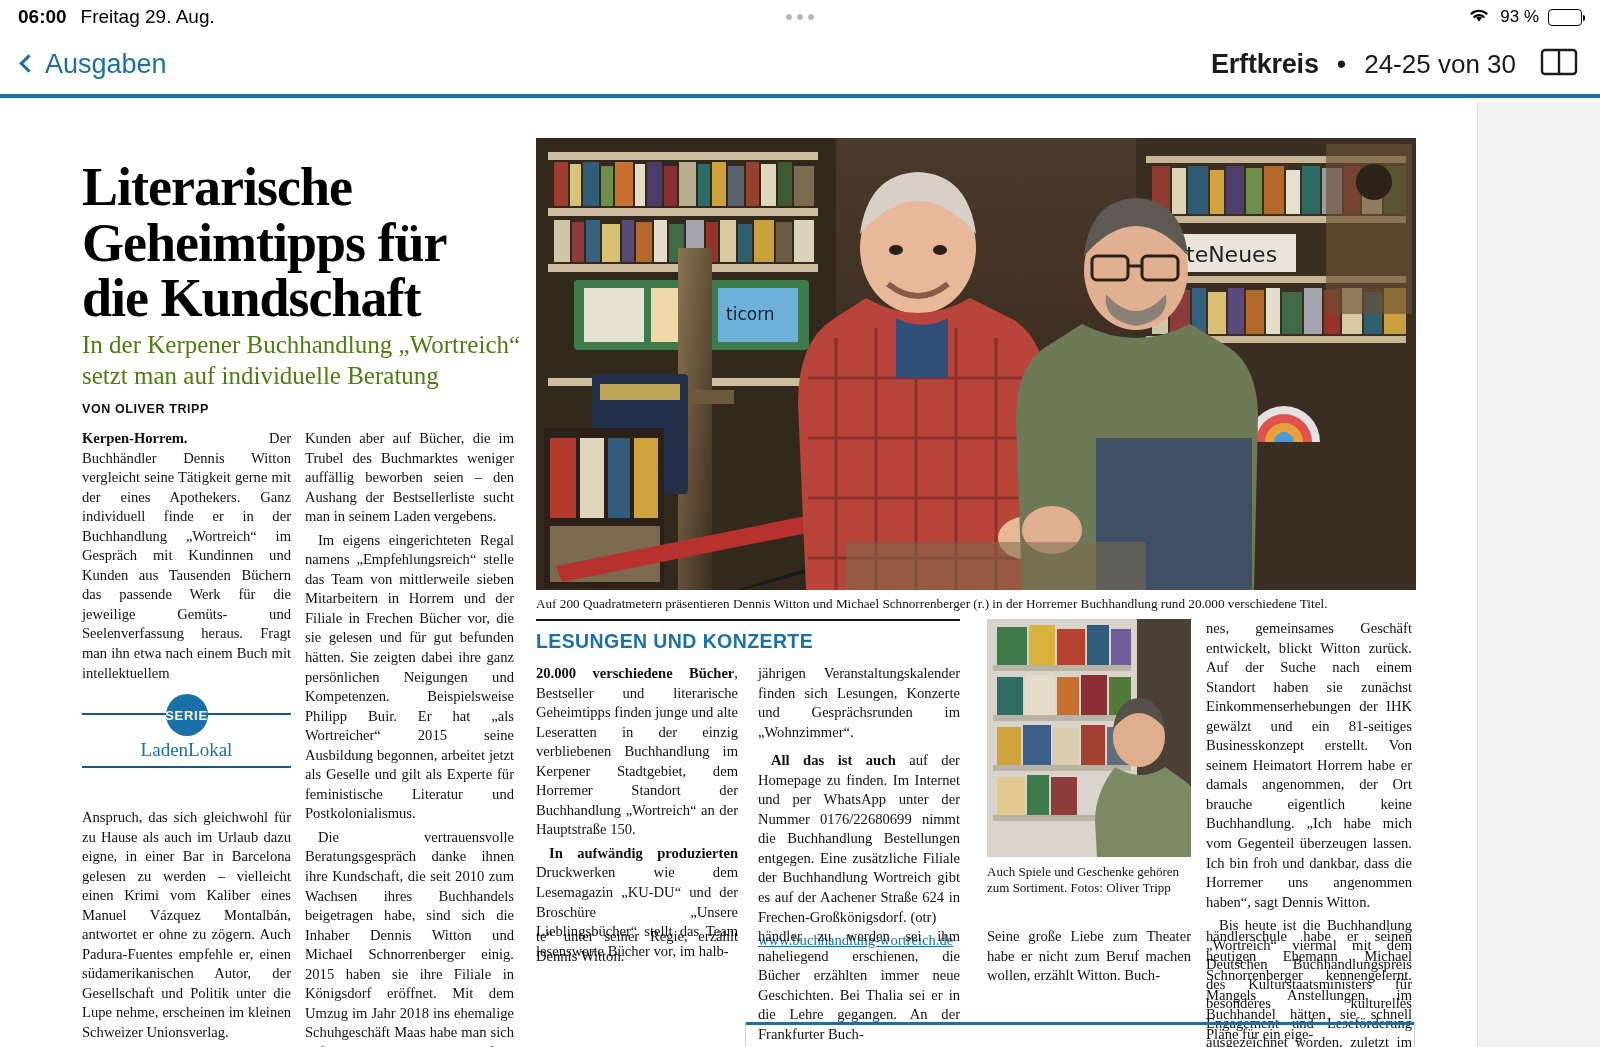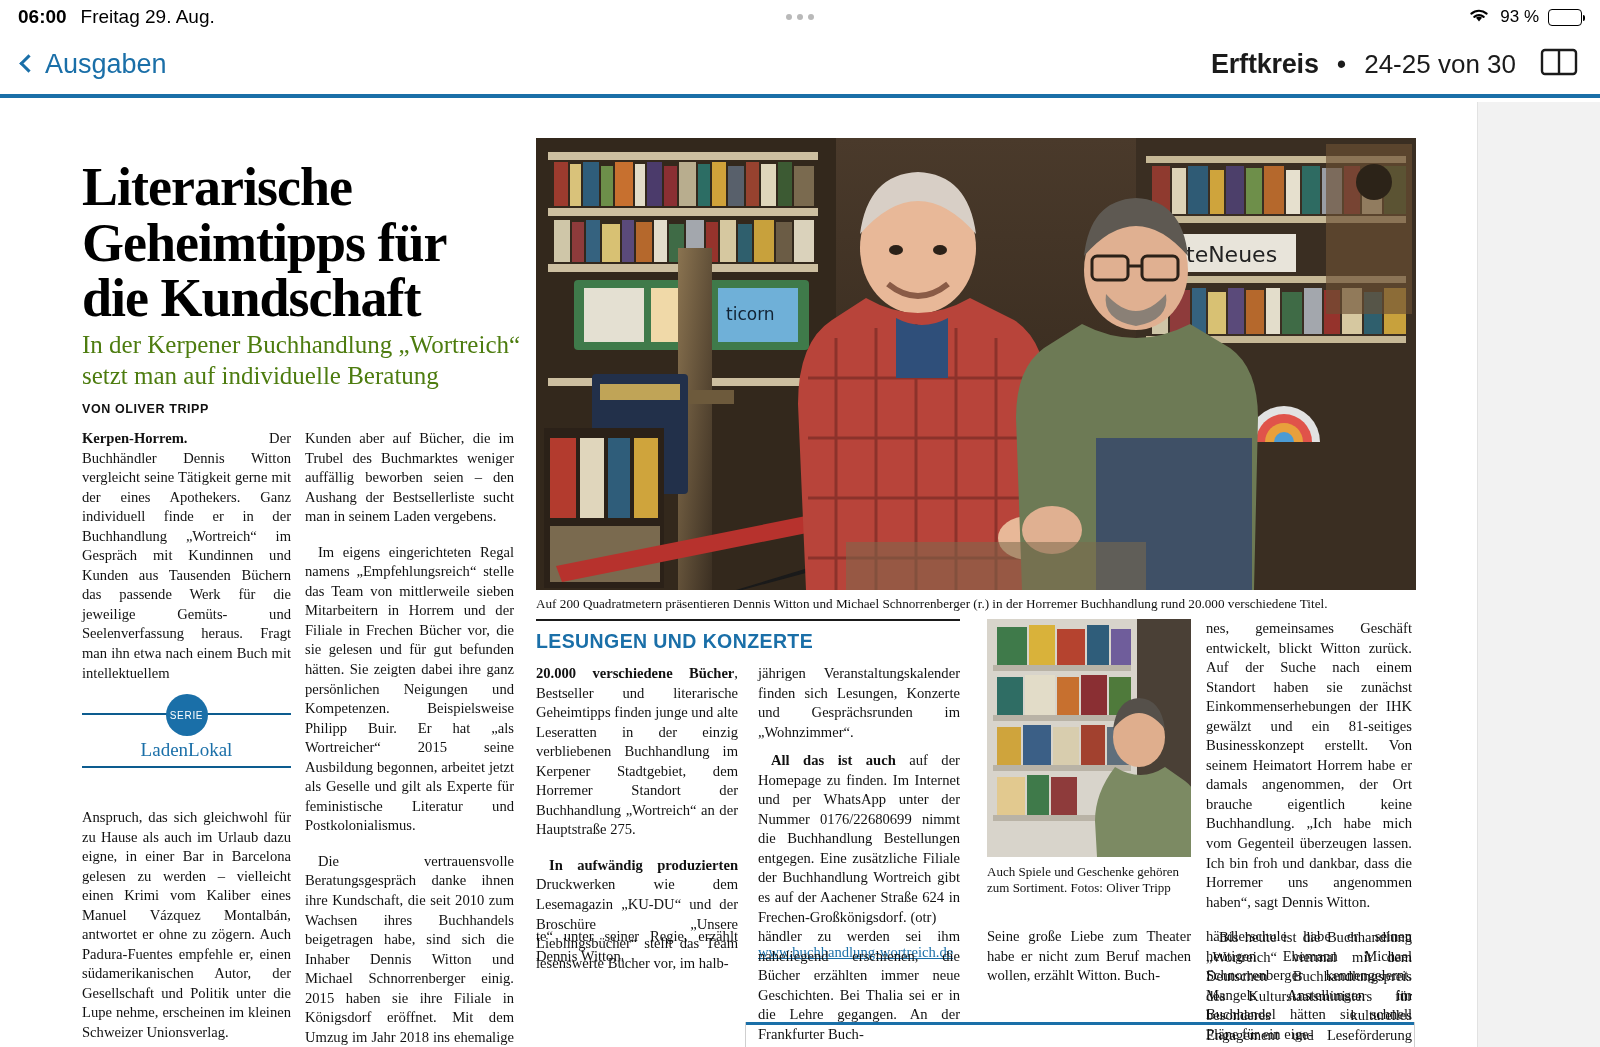--- a/index.html
+++ b/index.html
@@ -133,36 +133,36 @@
     position:absolute;
     font-family:"Liberation Serif", serif;
     font-size:14.6px;
     line-height:1.34;
     text-align:justify;
     color:#111;
     hyphens:auto;
   }
   .col p { margin:0; text-indent:13px; }
   .col p.first { text-indent:0; }
-  .col p + p { margin-top:16px; }
+  .col p + p { margin-top:4px; }
   b.lead { font-weight:700; }
 
   .c1a { left:82px; top:327px; width:209px; }
   .c2a { left:305px; top:327px; width:209px; }
 
   
   .serie-box {
     position:absolute; left:82px; top:611px; width:209px;
     text-align:center;
   }
   .serie-rule { height:2px; background:#0d5c8f; width:100%; }
   .serie-circle {
     width:42px; height:42px; border-radius:50%;
     background:#1a6fa8; color:#fff;
-    font-size:10px; font-weight:400; letter-spacing:0.7px;
+    font-size:13px; font-weight:700; letter-spacing:0.7px;
     display:flex; align-items:center; justify-content:center;
     margin:-21px auto 0;
     position:relative;
   }
   .serie-name {
     font-family:"Liberation Serif", serif;
     font-weight:400; font-size:19px; color:#1a6fa8;
     margin-top:3px;
   }
   .serie-rule2 { height:2px; background:#0d5c8f; width:100%; margin-top:5px; }
@@ -467,21 +467,21 @@
         </g>
 
         <rect x="310" y="404" width="300" height="48" fill="#7c6a4c" opacity="0.55"></rect>
       </svg>
     </div>
     <div class="caption-main">Auf 200 Quadratmetern präsentieren Dennis Witton und Michael Schnorrenberger (r.) in der Horremer Buchhandlung rund 20.000 verschiedene Titel.</div>
 
     <div class="lesungen-rule"></div>
     <div class="lesungen-title">LESUNGEN UND KONZERTE</div>
     <div class="col c3">
-      <p class="first"><b class="lead">20.000 verschiedene Bücher</b><span>, Bestseller und literarische Geheimtipps finden junge und alte Leseratten in der einzig verbliebenen Buchhandlung im Kerpener Stadtgebiet, dem Horremer Standort der Buchhandlung „Wortreich“ an der Hauptstraße 275.</span></p>
+      <p class="first"><b class="lead">20.000 verschiedene Bücher</b><span>, Bestseller und literarische Geheimtipps finden junge und alte Leseratten in der einzig verbliebenen Buchhandlung im Kerpener Stadtgebiet, dem Horremer Standort der Buchhandlung „Wortreich“ an der Hauptstraße 150.</span></p>
       <p style=""><b class="lead">In aufwändig produzierten</b><span> Druckwerken wie dem Lesemagazin „KU-DU“ und der Broschüre „Unsere Lieblingsbücher“ stellt das Team lesenswerte Bücher vor, im halb-</span></p>
     </div>
     <div class="col c4">
       <p class="first">jährigen Veranstaltungskalender finden sich Lesungen, Konzerte und Gesprächsrunden im „Wohnzimmer“.</p>
       <p style="margin-top:9px;"><b class="lead">All das ist auch</b><span> auf der Homepage zu finden. Im Internet und per WhatsApp unter der Nummer 0176/22680699 nimmt die Buchhandlung Bestellungen entgegen. Eine zusätzliche Filiale der Buchhandlung Wortreich gibt es auf der Aachener Straße 624 in Frechen-Großkönigsdorf. (otr)</span></p>
       <p style="text-indent:0;"><a class="weblink" href="#">www.buchhandlung-wortreich.de</a></p>
     </div>
 
     <div class="photo-small">
       <svg width="204" height="238" viewBox="0 0 204 238" preserveAspectRatio="none">

